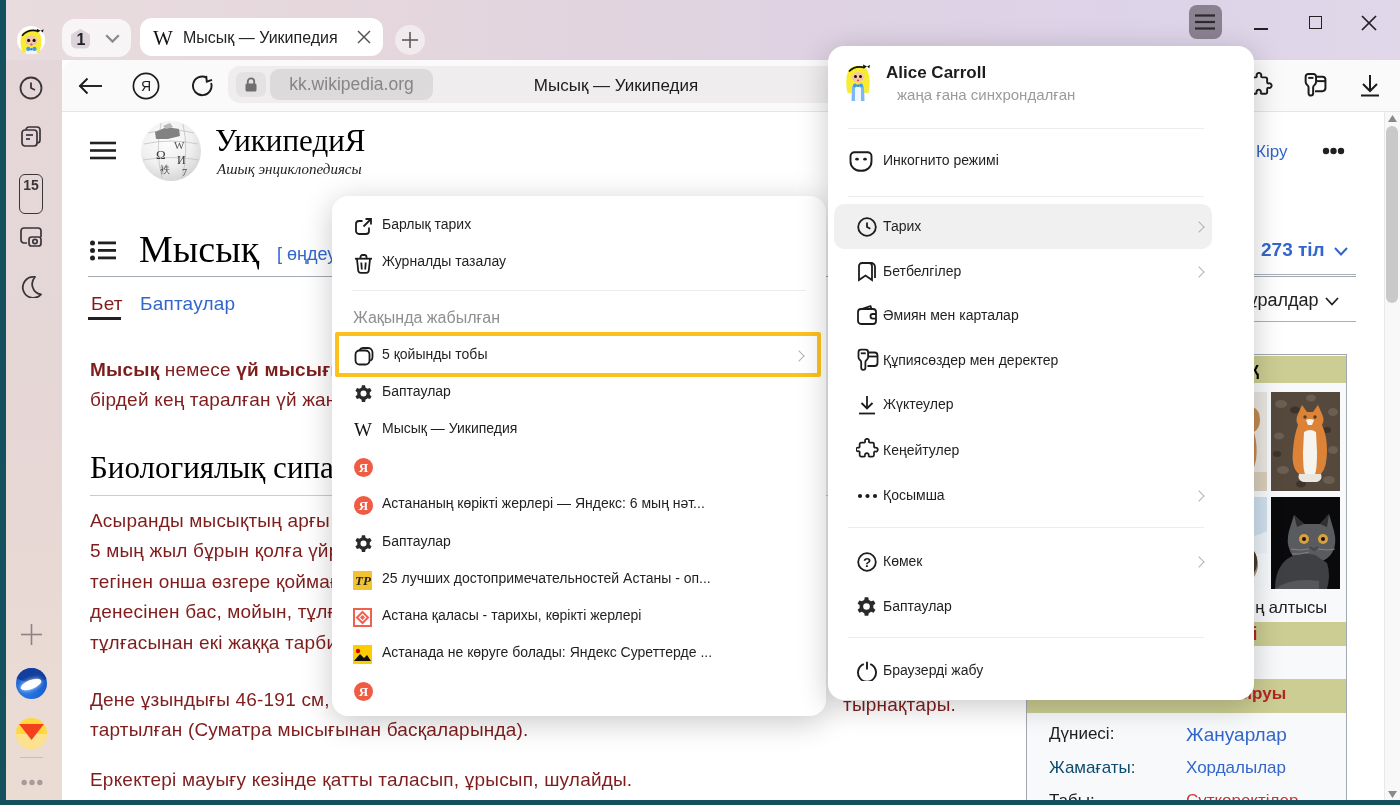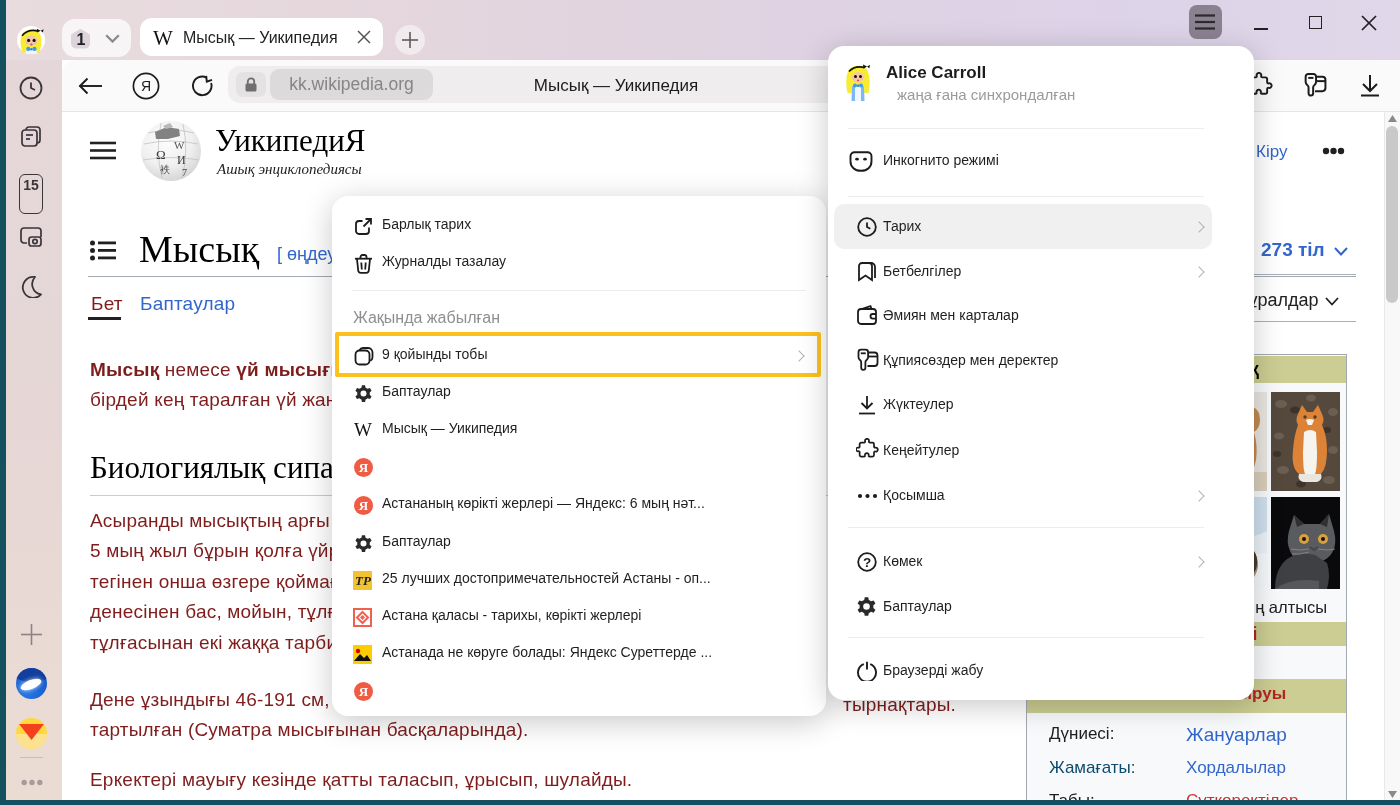--- a/index.html
+++ b/index.html
@@ -417,21 +417,21 @@
   <div class="mdiv" style="left:20px;top:94px;width:454px;"></div>
   <div class="mrow" style="left:21px;top:113px;color:#8f8f8f;font-size:16px;">Жақында жабылған</div>
 
   <div class="abs" style="left:3px;top:136px;width:486px;height:45px;border:4.5px solid #fcc11d;border-radius:2px;"></div>
   <svg class="abs" style="left:22px;top:151px" width="20" height="19" viewBox="0 0 20 19">
       <g fill="none" stroke="#1c1c1e" stroke-width="1.8">
         <rect x="1.5" y="3.5" width="14" height="14" rx="4"></rect>
         <path d="M5.5 3.2 a4 4 0 0 1 3.8-2.2 h5 a4.5 4.5 0 0 1 4.2 4.4 v4.6 a4 4 0 0 1 -2.3 3.8"></path>
       </g>
     </svg>
-  <div class="mrow" style="left:50px;top:150px;">9 қойынды тобы</div>
+  <div class="mrow" style="left:50px;top:150px;">5 қойынды тобы</div>
   <div class="chev" style="left:463px;top:156px;"></div>
 
   <svg class="abs" style="left:22px;top:188px" width="19" height="19" viewBox="0 0 24 24">
       <path d="M10 1.5 h4 l.6 3.1 a8 8 0 0 1 2.6 1.5 l3-1 2 3.4 -2.4 2.1 a8 8 0 0 1 0 3 l2.4 2.1 -2 3.4 -3-1 a8 8 0 0 1 -2.6 1.5 l-.6 3.1 h-4 l-.6-3.1 a8 8 0 0 1 -2.6-1.5 l-3 1 -2-3.4 2.4-2.1 a8 8 0 0 1 0-3 L1.8 8.5 l2-3.4 3 1 a8 8 0 0 1 2.6-1.5 z M12 8.2 a3.8 3.8 0 1 0 0 7.6 a3.8 3.8 0 0 0 0 -7.6 z" fill="#2a2a2c"></path>
     </svg>
   <div class="mrow" style="left:50px;top:187px;">Баптаулар</div>
 
   <div class="abs serif" style="left:22px;top:223px;font-size:19px;color:#111;">W</div>
   <div class="mrow" style="left:50px;top:224px;">Мысық — Уикипедия</div>
 

